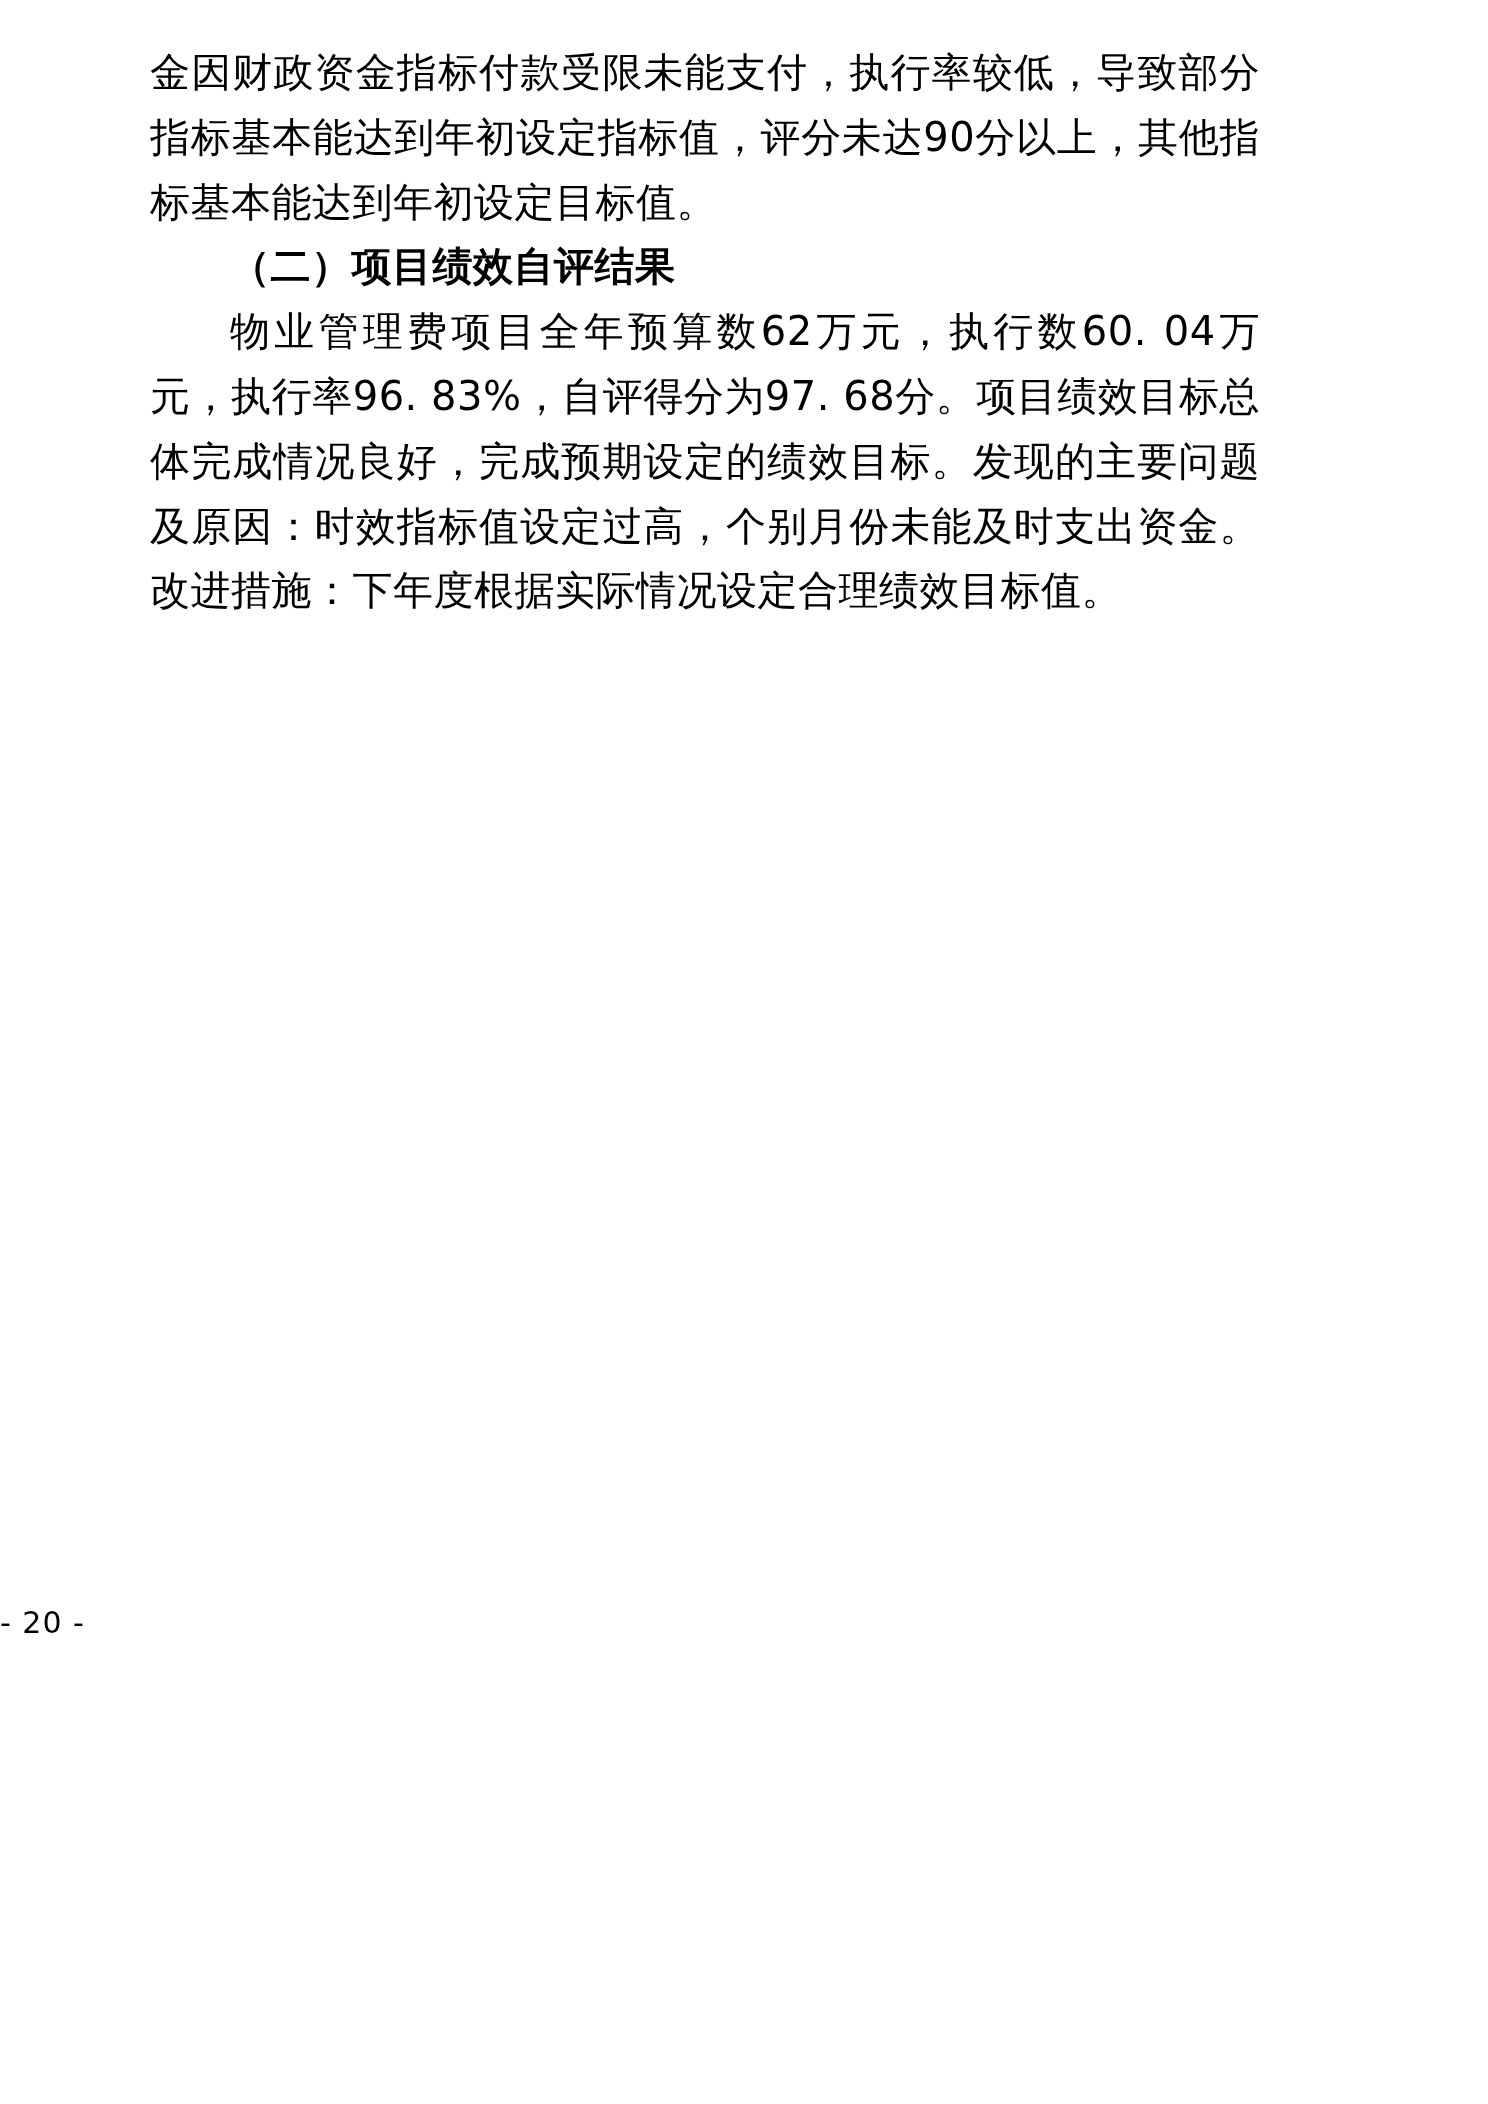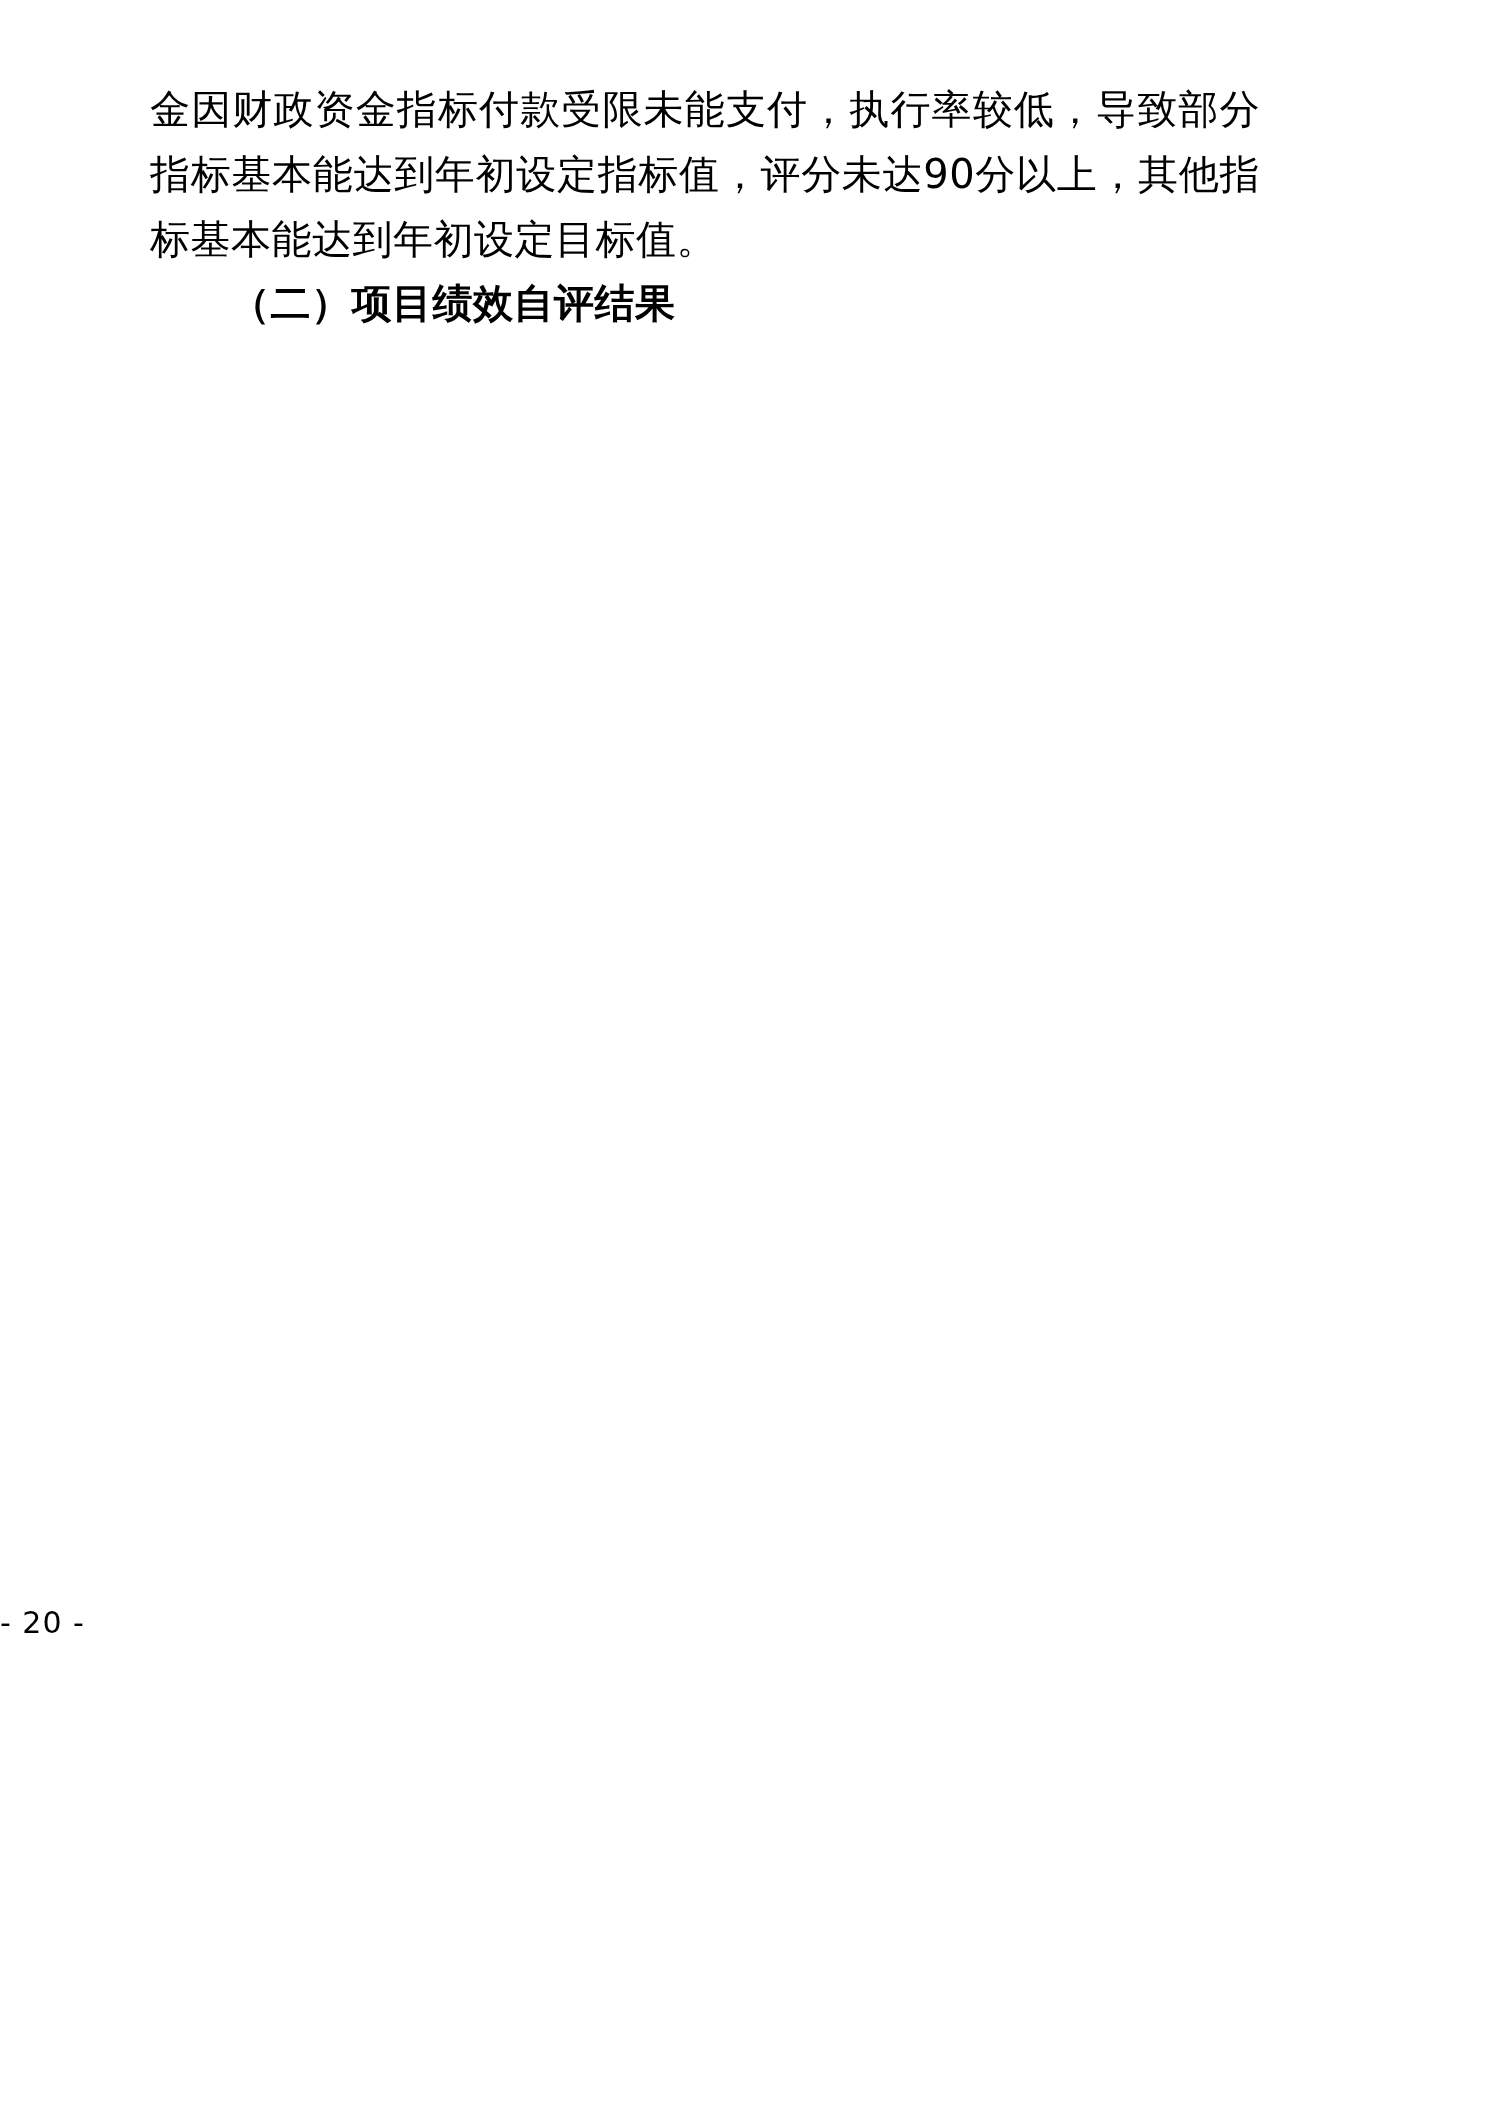--- a/index.html
+++ b/index.html
@@ -13,21 +13,21 @@
     font-family: "DejaVu Sans", sans-serif;
     color: #000000;
     position: relative;
     overflow: hidden;
   }
   .page {
     position: relative;
     width: 1488px;
     height: 1698px;
     box-sizing: border-box;
-    padding: 77px 150px 0 150px;
+    padding: 40px 150px 0 150px;
   }
   .doc-body {
     width: 1110px;
   }
   .para {
     font-size: 40px;
     line-height: 1.62;
     letter-spacing: 0.5px;
     text-align: justify;
     text-justify: inter-character;
@@ -59,19 +59,20 @@
 <body>
 
 <div class="page">
   <div class="doc-body">
 
     <p class="para">金因财政资金指标付款受限未能支付，执行率较低，导致部分指标基本能达到年初设定指标值，评分未达90分以上，其他指标基本能达到年初设定目标值。</p>
 
     <h2 class="heading">（二）项目绩效自评结果</h2>
 
 
+    <p class="para indent">物业管理费项目全年预算数62万元，执行数60. 04万元，执行率96. 83%，自评得分为97. 68分。项目绩效目标总体完成情况良好，完成预期设定的绩效目标。发现的主要问题及原因：时效指标值设定过高，个别月份未能及时支出资金。改进措施：下年度根据实际情况设定合理绩效目标值。</p>
 
   </div>
 
   <div class="footer">
     <span>- 20 -</span>
   </div>
 </div>
 
 </body></html>

